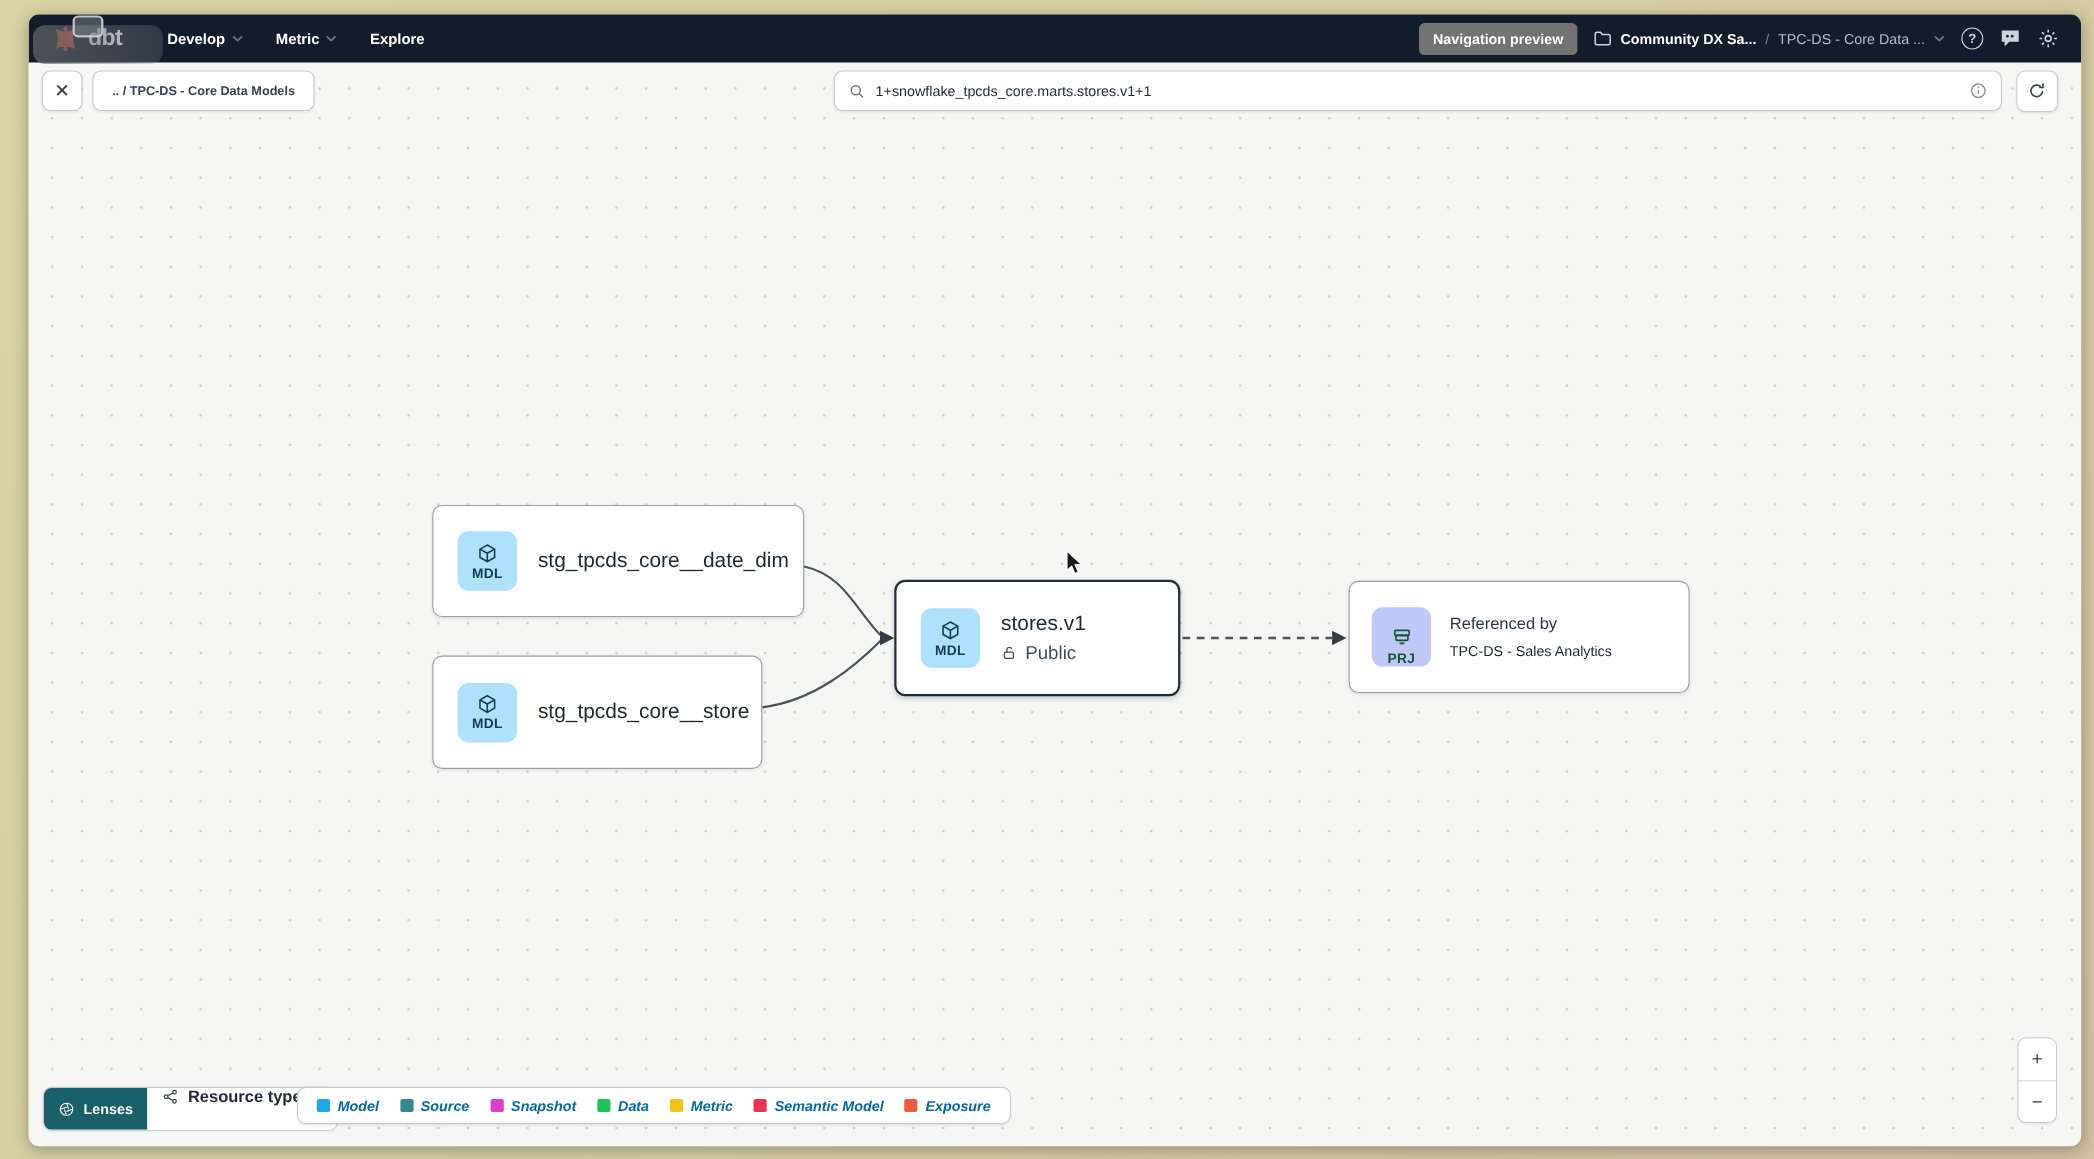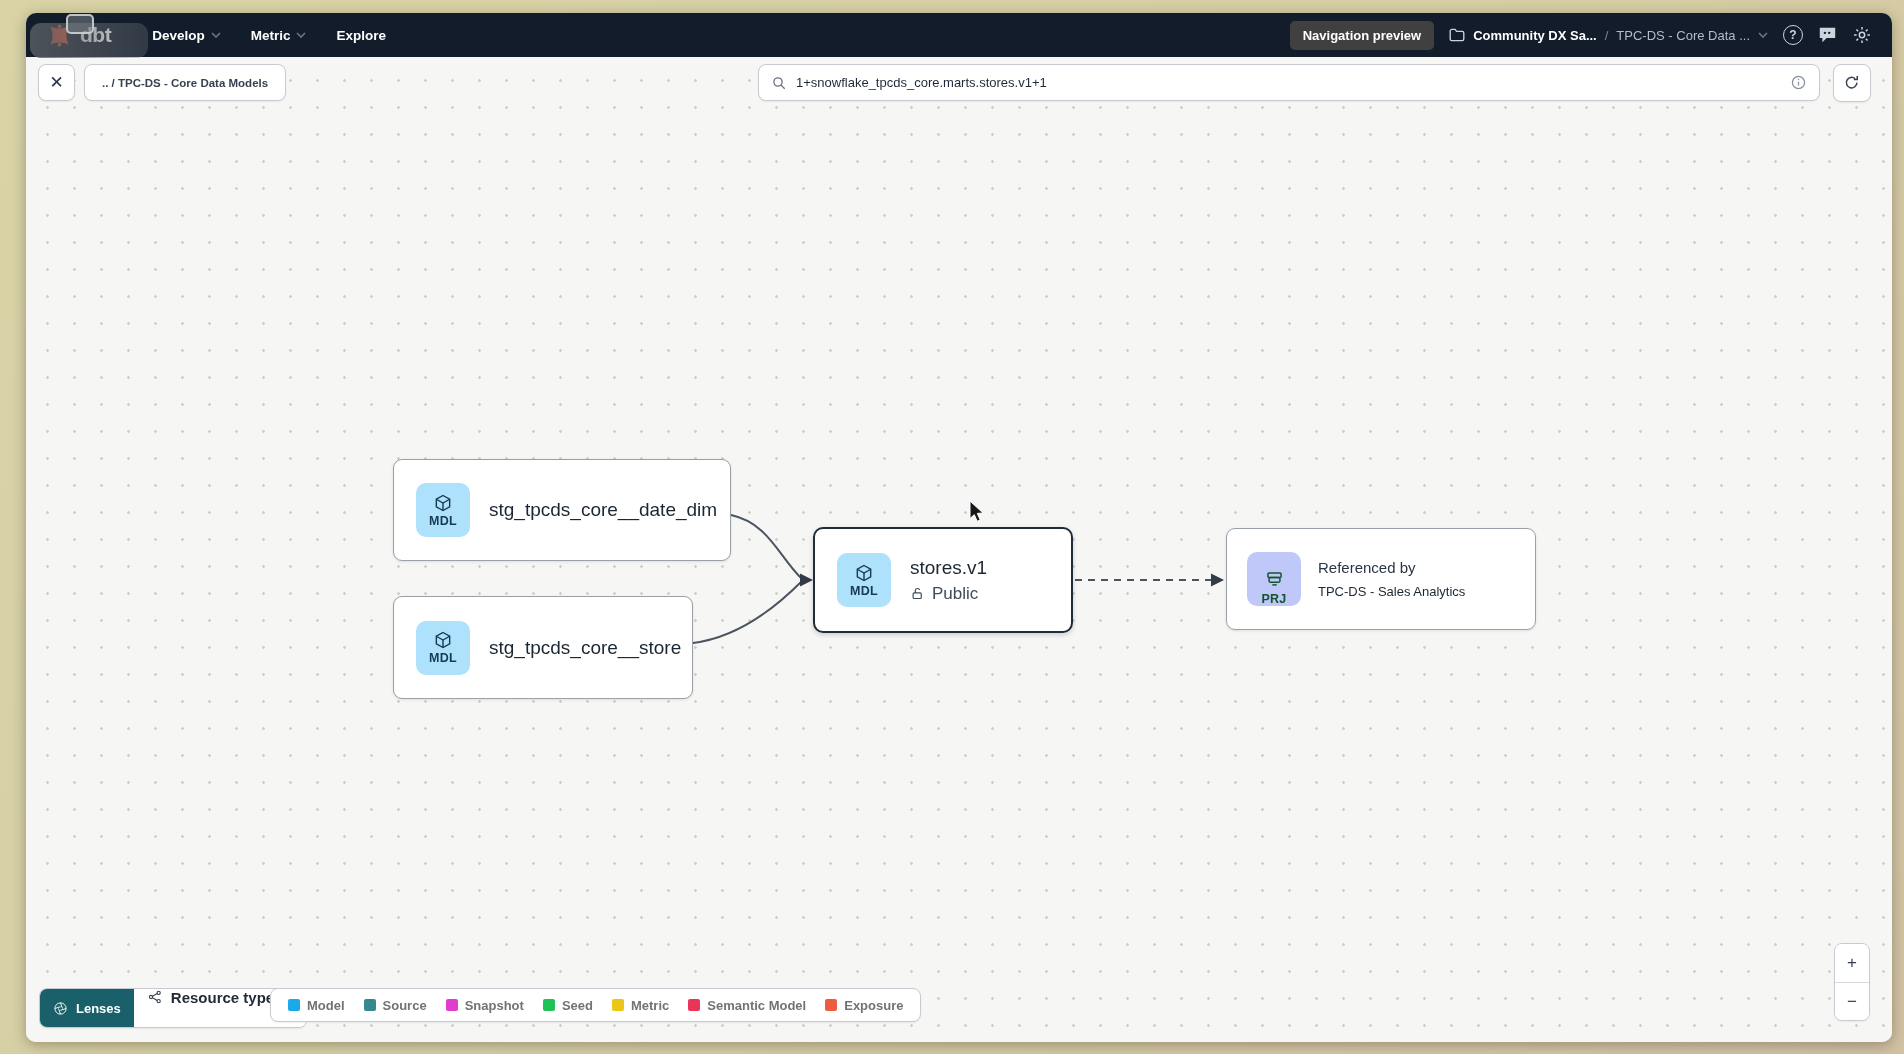--- a/index.html
+++ b/index.html
@@ -93,21 +93,21 @@
                   background:#fff; box-shadow:0 1px 2px rgba(16,24,40,.06); }
   .lenses-btn { background:#19606a; color:#fff; display:flex; align-items:center; gap:8px;
                 padding:0 13px; font-size:13px; font-weight:700; cursor:pointer; }
   .resource-btn { display:flex; gap:8px; padding:0 13px;
                   font-size:15px; font-weight:600; color:#1f2937; background:#fff; cursor:pointer; }
   .legend { position:absolute; left:244px; top:931px; height:34px; display:flex;
             align-items:center; gap:19px; padding:0 17px; background:#fff;
             border:1px solid #c7cad0; border-radius:8px;
             box-shadow:0 1px 2px rgba(16,24,40,.06); }
   .legend-item { display:flex; align-items:center; gap:7px; font-size:13px;
-                 font-weight:600; color:#737373; white-space:nowrap; }
+                 font-weight:600; color:#0369a1; white-space:nowrap;font-style:italic; }
   .swatch { width:12px; height:12px; border-radius:2px; background:#999; }
   .zoom-ctl { position:absolute; left:1808px; top:886px; width:36px;
               border:1px solid #c7cad0; border-radius:8px; background:#fff; overflow:hidden;
               display:flex; flex-direction:column; box-shadow:0 1px 2px rgba(16,24,40,.06); }
   .zoom-btn { height:38px; display:flex; align-items:center; justify-content:center;
               font-size:17px; color:#374151; cursor:pointer; background:#fff; border:none;
               font-family:"Liberation Sans",sans-serif; }
   .zoom-btn + .zoom-btn { border-top:1px solid #d5d8dd; }
 
   
@@ -149,21 +149,21 @@
       <span>Metric</span>
       <svg class="chev" width="10" height="6" viewBox="0 0 10 6">
           <path d="M1 1 L5 5 L9 1" stroke="#9aa5b2" stroke-width="1.6" fill="none"></path>
         </svg>
     </div>
     <div class="menu">
       <span>Explore</span>
     </div>
 
     <div class="topbar-right">
-      <span class="preview-badge" style="background: #404040;">Navigation preview</span>
+      <span class="preview-badge" style="background: #737373;">Navigation preview</span>
       <div class="crumb">
         <svg width="16" height="14" viewBox="0 0 20 17" fill="none" stroke="#ccd4dd" stroke-width="1.7">
           <path d="M1.5 3.5 a2 2 0 0 1 2-2 h4 l2 2.5 h7 a2 2 0 0 1 2 2 v7.5 a2 2 0 0 1 -2 2 h-13 a2 2 0 0 1 -2-2 Z"></path>
         </svg>
         <span class="crumb-project">Community DX Sa...</span>
         <span class="crumb-sep">/</span>
         <span class="crumb-section">TPC-DS - Core Data ...</span>
         <svg class="chev" width="10" height="6" viewBox="0 0 10 6">
             <path d="M1 1 L5 5 L9 1" stroke="#9aa5b2" stroke-width="1.6" fill="none"></path>
           </svg>
@@ -314,21 +314,21 @@
       <span class="legend-item">
         <span class="swatch" style="background: rgb(53, 137, 142);"></span>
         <span>Source</span>
       </span>
       <span class="legend-item">
         <span class="swatch" style="background: rgb(222, 61, 208);"></span>
         <span>Snapshot</span>
       </span>
       <span class="legend-item">
         <span class="swatch" style="background: rgb(30, 194, 87);"></span>
-        <span>Seed</span>
+        <span>Data</span>
       </span>
       <span class="legend-item">
         <span class="swatch" style="background: rgb(237, 196, 24);"></span>
         <span>Metric</span>
       </span>
       <span class="legend-item">
         <span class="swatch" style="background: rgb(236, 51, 88);"></span>
         <span>Semantic Model</span>
       </span>
       <span class="legend-item">

